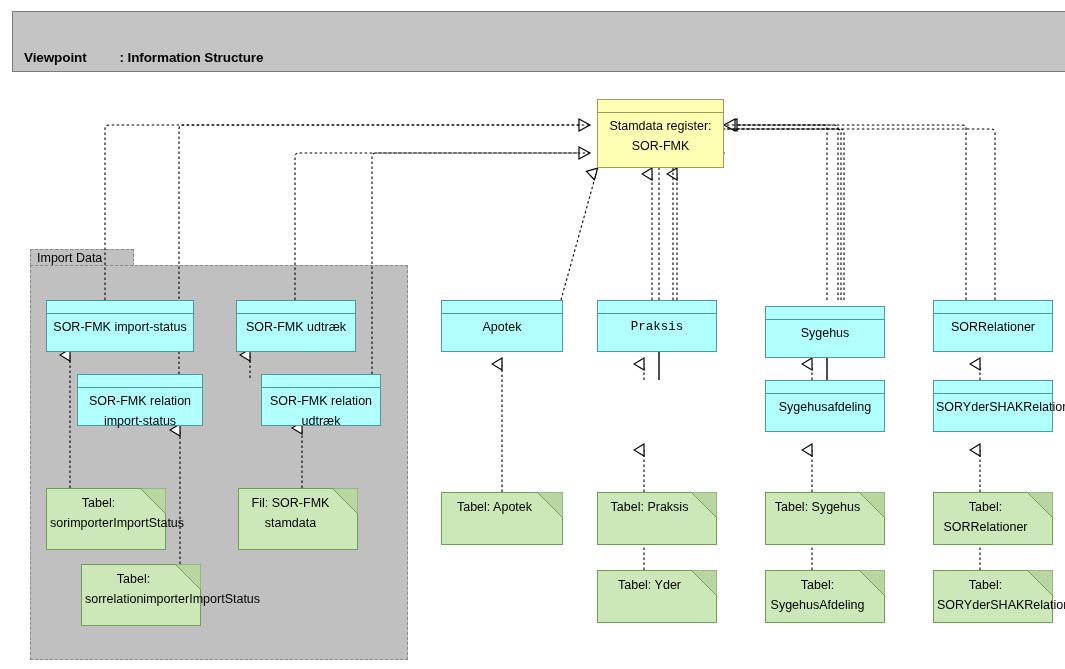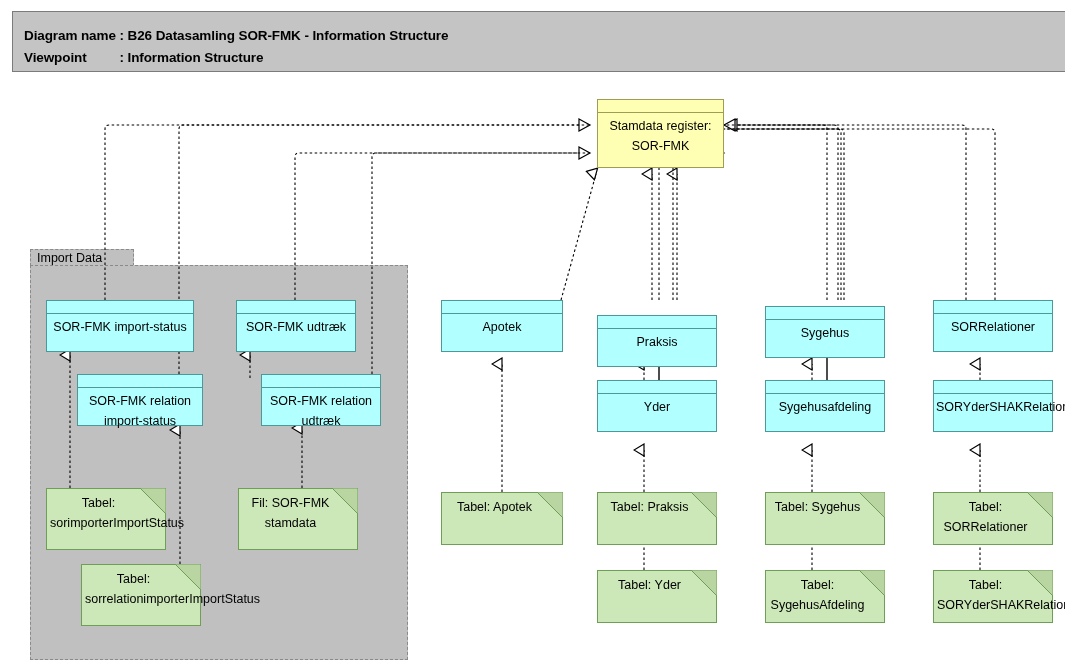--- a/index.html
+++ b/index.html
@@ -79,21 +79,20 @@
     position:absolute;left:3px;right:3px;top:4px;
   }
   .doc .lbl-inset{right:18px;}
 </style>
 </head>
 <body>
 
 <div id="canvas">
 
   <div class="banner">
-    <div class="banner-line banner-l1">Diagram name : B26 Datasamling SOR-FMK - Information Structure</div>
     <div class="banner-line banner-l2">Viewpoint         : Information Structure</div>
   </div>
 
   <div class="group-tab" style="left:30px;top:249px;width:104px;height:17px;"></div>
   <div class="group" style="left:30px;top:265px;width:378px;height:395px;"></div>
   <div class="group-label" style="left:37px;top:251px;">Import Data</div>
 
   <svg id="links" viewBox="0 0 1065 669">
     <defs>
 
@@ -223,28 +222,24 @@
     <svg class="fold" viewBox="0 0 26 26">
       <path d="M0 0 L26 26 L26 0 Z" fill="#b9d6a2" stroke="#6f9e56" stroke-width="1"></path>
     </svg>
     <div class="label lbl-inset">Tabel: Apotek</div>
   </div>
   <div class="node obj" style="left:441px;top:300px;width:122px;height:52px;">
     <div class="strip"></div>
     <div class="label">Apotek</div>
   </div>
 
-  <div class="node obj" style="left:597px;top:315px;width:120px;height:52px;">
+  <div class="node obj" style="left:597px;top:300px;width:120px;height:52px;font-family:Liberation Mono, monospace;">
     <div class="strip"></div>
     <div class="label">Praksis</div>
   </div>
-  <div class="node obj" style="left:597px;top:380px;width:120px;height:52px;">
-    <div class="strip"></div>
-    <div class="label">Yder</div>
-  </div>
   <div class="node doc" style="left:597px;top:492px;width:120px;height:53px;">
     <svg class="fold" viewBox="0 0 26 26">
       <path d="M0 0 L26 26 L26 0 Z" fill="#b9d6a2" stroke="#6f9e56" stroke-width="1"></path>
     </svg>
     <div class="label lbl-inset">Tabel: Praksis</div>
   </div>
   <div class="node doc" style="left:597px;top:570px;width:120px;height:53px;">
     <svg class="fold" viewBox="0 0 26 26">
       <path d="M0 0 L26 26 L26 0 Z" fill="#b9d6a2" stroke="#6f9e56" stroke-width="1"></path>
     </svg>

